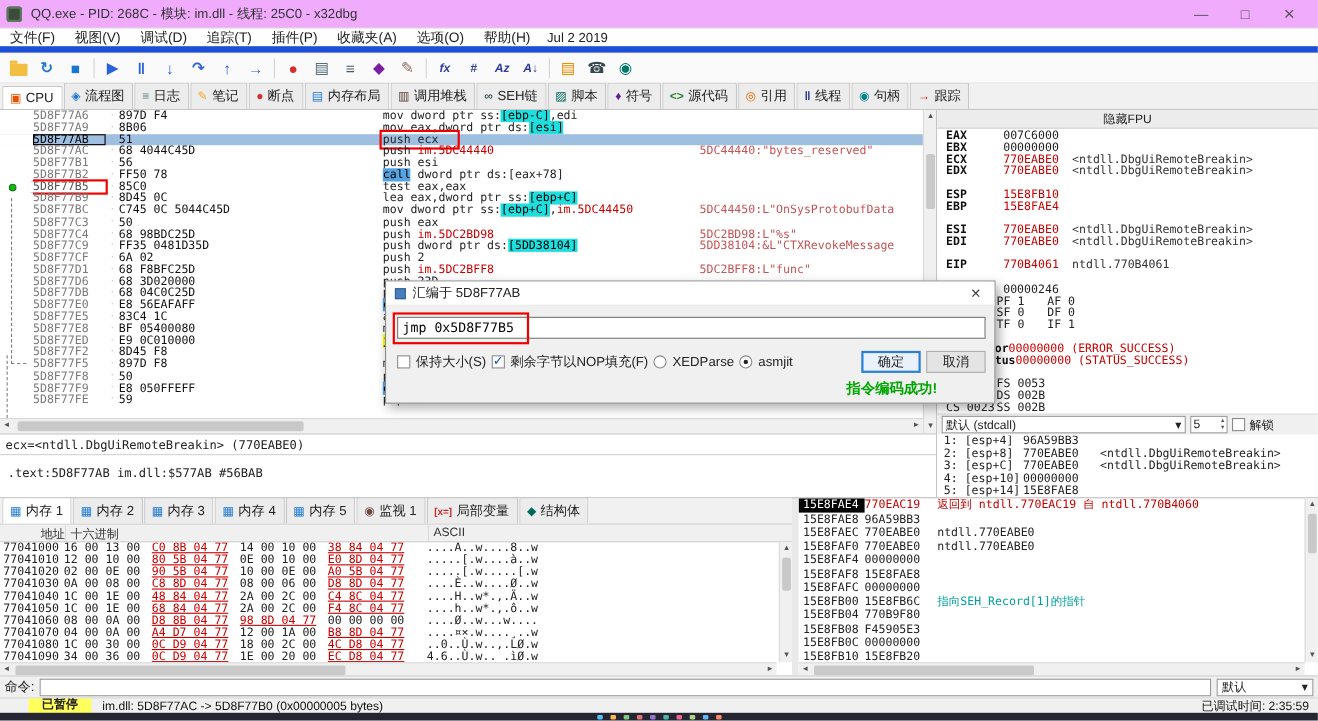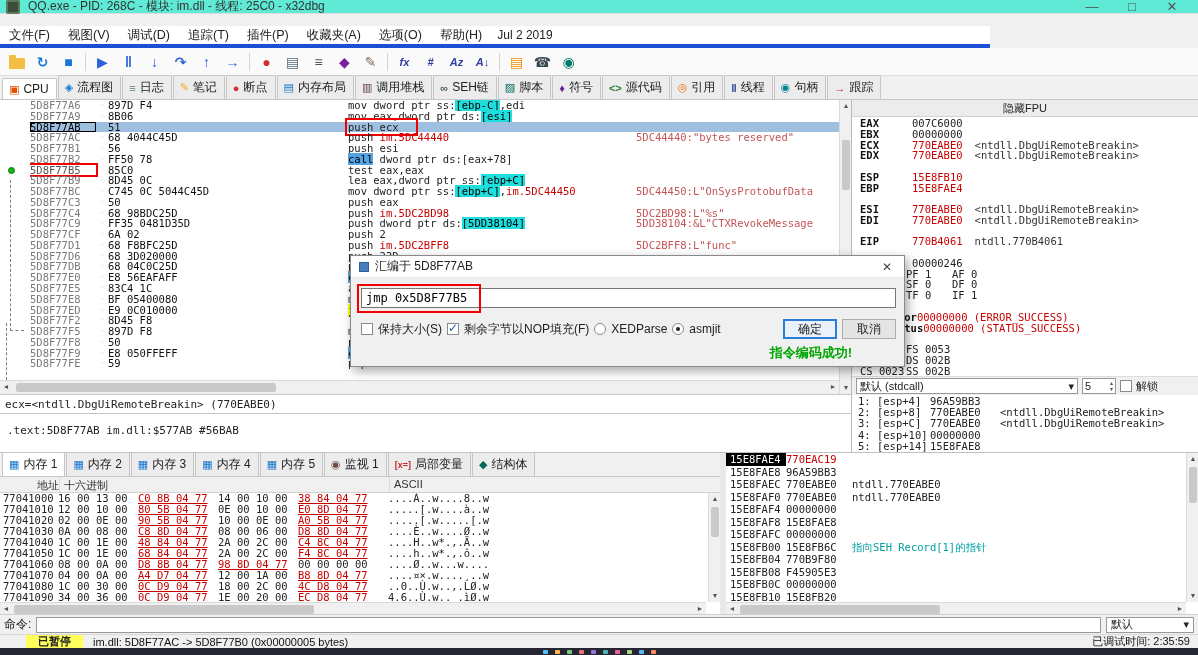--- a/index.html
+++ b/index.html
@@ -1,29 +1,29 @@
 <!DOCTYPE html>
 <html><head>
 <meta charset="utf-8">
 <style>
   * { box-sizing:border-box; margin:0; padding:0; }
   html,body { width:1198px; height:655px; overflow:hidden; background:#f0f0f0;
     font-family:"Liberation Sans","DejaVu Sans",sans-serif; font-size:12px; color:#222; }
 
   
-  #titlebar { position:absolute; left:0; top:0; width:1198px; height:14px; background:#5eead4;
+  #titlebar { position:absolute; left:0; top:0; width:1198px; height:26px; background:#f0abfc;
     border-bottom:1px solid #dcdcdc; display:flex; align-items:center; padding:0 6px; }
   .appicon { width:14px; height:14px; border-radius:3px; background:#3c4b3c;
     box-shadow:inset 0 0 0 2px #5a7a5a; margin-right:8px; }
   .wtitle { flex:1; font-size:12px; color:#333; }
   .wbtn { width:40px; text-align:center; color:#555; font-size:13px; }
 
   
-  #menubar { position:absolute; left:0; top:26px; width:990px; height:22px; background:#ffffff;
-    border-bottom:4px solid #1d4ed8; display:flex; align-items:center; }
+  #menubar { position:absolute; left:0; top:26px; width:1198px; height:22px; background:#ffffff;
+    border-bottom:6px solid #1d4ed8; display:flex; align-items:center; }
   .mitem { padding:2px 9px; font-size:12.5px; }
   .mdate { padding-left:6px; color:#222; }
 
   
   #toolbar { position:absolute; left:0; top:48px; width:1198px; height:28px; background:#fafafa;
     border-bottom:1px solid #e0e0e0; display:flex; align-items:center; padding-left:4px; gap:1px; }
   .tbi { width:25px; height:23px; display:flex; align-items:center; justify-content:center;
     font-size:14px; font-weight:bold; }
   .tbi .txt { font-size:11px; font-style:italic; }
   .tbsep { width:1px; height:18px; background:#d4d4d4; margin:0 3px; }
@@ -501,21 +501,21 @@
     <span class="sarr" style="left:0;">◄</span>
     <div class="sthumbh" style="left:14px;width:300px;"></div>
     <span class="sarr" style="right:0;">►</span>
   </div>
 </div>
 
 <div id="splitter-v"></div>
 
 <div id="stack-panel">
   <div id="stack-rows">
-      <div class="srow"><span class="saddr ssel">15E8FAE4</span><span class="sval credc">770EAC19</span></div>
+      <div class="srow"><span class="saddr ssel">15E8FAE4</span><span class="sval credc">770EAC19</span><span class="scom credc">返回到 ntdll.770EAC19 自 ntdll.770B4060</span></div>
       <div class="srow"><span class="saddr">15E8FAE8</span><span class="sval">96A59BB3</span><span class="scom"></span></div>
       <div class="srow"><span class="saddr">15E8FAEC</span><span class="sval">770EABE0</span><span class="scom">ntdll.770EABE0</span></div>
       <div class="srow"><span class="saddr">15E8FAF0</span><span class="sval">770EABE0</span><span class="scom">ntdll.770EABE0</span></div>
       <div class="srow"><span class="saddr">15E8FAF4</span><span class="sval">00000000</span><span class="scom"></span></div>
       <div class="srow"><span class="saddr">15E8FAF8</span><span class="sval">15E8FAE8</span><span class="scom"></span></div>
       <div class="srow"><span class="saddr">15E8FAFC</span><span class="sval">00000000</span><span class="scom"></span></div>
       <div class="srow"><span class="saddr">15E8FB00</span><span class="sval">15E8FB6C</span><span class="scom ccyan">指向SEH_Record[1]的指针</span></div>
       <div class="srow"><span class="saddr">15E8FB04</span><span class="sval">770B9F80</span></div>
       <div class="srow"><span class="saddr">15E8FB08</span><span class="sval">F45905E3</span><span class="scom"></span></div>
       <div class="srow"><span class="saddr">15E8FB0C</span><span class="sval">00000000</span><span class="scom"></span></div>

